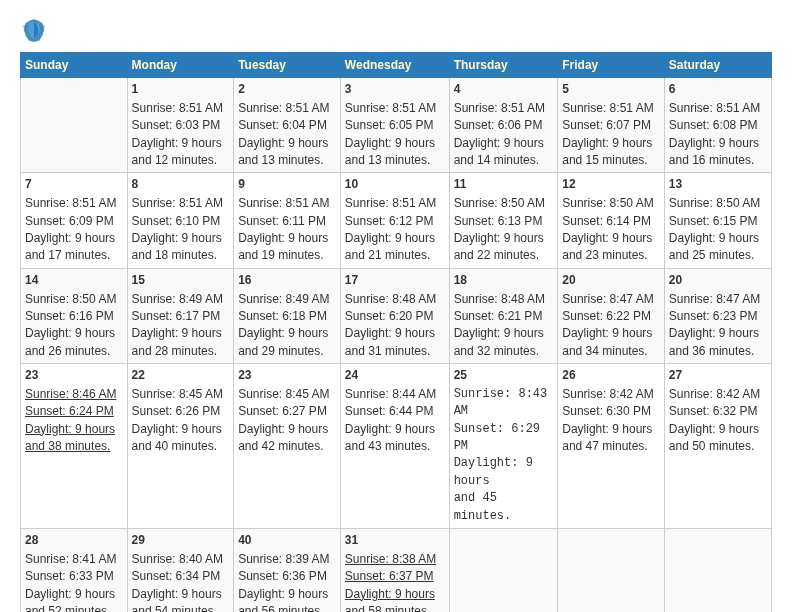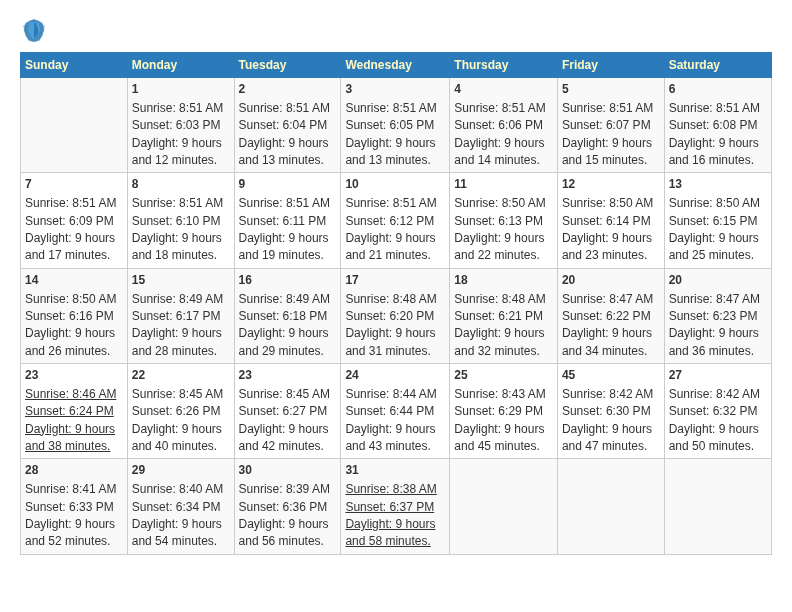--- a/index.html
+++ b/index.html
@@ -304,27 +304,27 @@
           </td>
           <td>
             <span class="day-number">24</span>
             <div class="day-info" style="white-space: pre-line;">Sunrise: 8:44 AM
 Sunset: 6:44 PM
 Daylight: 9 hours
 and 43 minutes.</div>
           </td>
           <td>
             <span class="day-number">25</span>
-            <div class="day-info" style="white-space: pre-line;">Sunrise: 8:43 AM
+            <div class="day-info" style="white-space: pre-line; font-family: Liberation Mono, monospace;">Sunrise: 8:43 AM
 Sunset: 6:29 PM
 Daylight: 9 hours
 and 45 minutes.</div>
           </td>
           <td>
-            <span class="day-number">45</span>
+            <span class="day-number">26</span>
             <div class="day-info" style="white-space: pre-line;">Sunrise: 8:42 AM
 Sunset: 6:30 PM
 Daylight: 9 hours
 and 47 minutes.</div>
           </td>
           <td>
             <span class="day-number">27</span>
             <div class="day-info" style="white-space: pre-line;">Sunrise: 8:42 AM
 Sunset: 6:32 PM
 Daylight: 9 hours
@@ -340,21 +340,21 @@
 and 52 minutes.</div>
           </td>
           <td>
             <span class="day-number">29</span>
             <div class="day-info" style="white-space: pre-line;">Sunrise: 8:40 AM
 Sunset: 6:34 PM
 Daylight: 9 hours
 and 54 minutes.</div>
           </td>
           <td>
-            <span class="day-number">30</span>
+            <span class="day-number">40</span>
             <div class="day-info" style="white-space: pre-line;">Sunrise: 8:39 AM
 Sunset: 6:36 PM
 Daylight: 9 hours
 and 56 minutes.</div>
           </td>
           <td>
             <span class="day-number">31</span>
             <div class="day-info" style="white-space: pre-line; text-decoration: underline;">Sunrise: 8:38 AM
 Sunset: 6:37 PM
 Daylight: 9 hours

